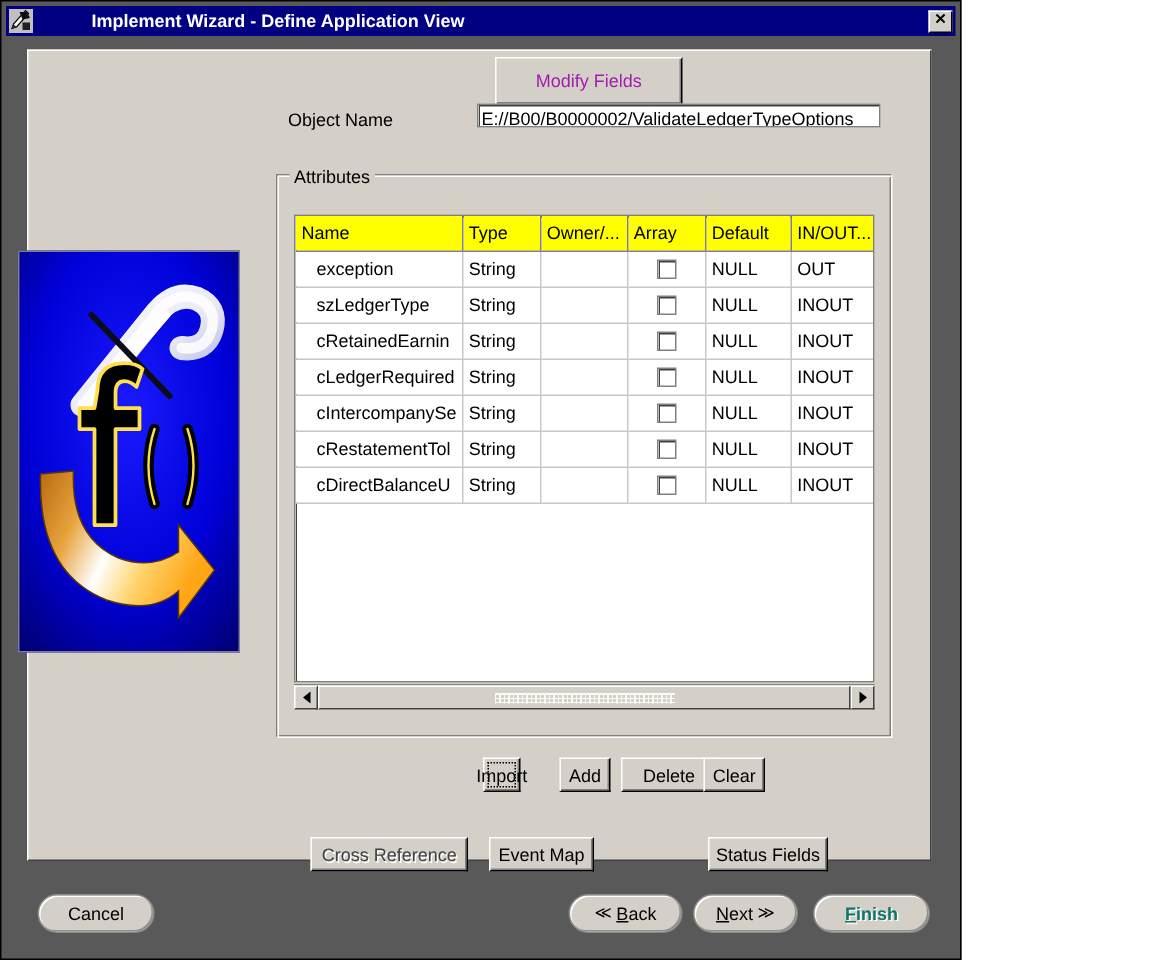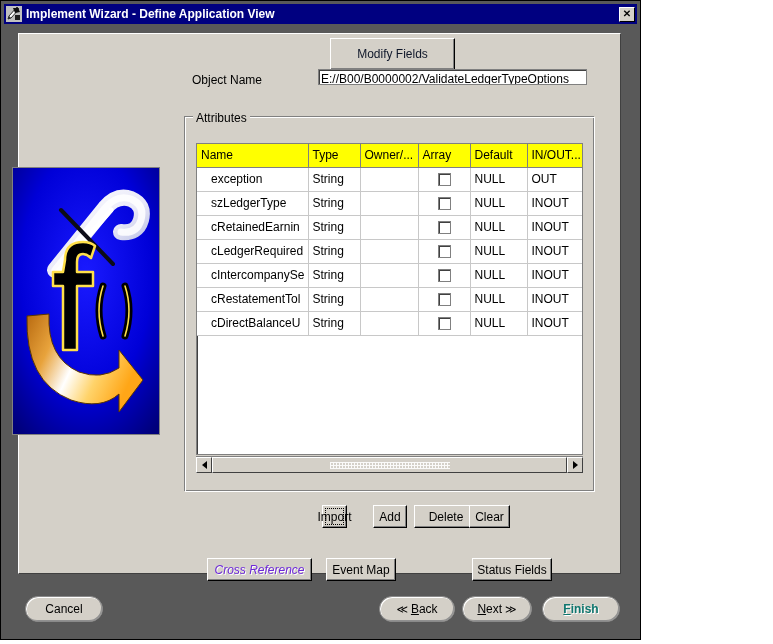--- a/index.html
+++ b/index.html
@@ -49,20 +49,21 @@
   }
   .title-icon svg { display:block; }
   .title-text {
     color: #ffffff;
     font-size: 12px;
     font-weight: bold;
     font-family: "Liberation Sans", sans-serif;
     letter-spacing: 0px;
     white-space: nowrap;
     flex: 1 1 auto;
+    margin-left: 35px;
   }
   .title-close {
     width: 16px; height: 15px;
     background: #d4d0c8;
     border-top: 1px solid #ffffff;
     border-left: 1px solid #ffffff;
     border-right: 1px solid #000000;
     border-bottom: 1px solid #000000;
     display: flex;
     align-items: center;
@@ -109,21 +110,21 @@
     left: 329px; top: 37px;
     width: 125px; height: 23px;
     background: #d4d0c8;
     border-top: 1px solid #ffffff;
     border-left: 1px solid #ffffff;
     border-right: 1px solid #000000;
     border-bottom: 1px solid #000000;
     box-shadow: inset -1px -1px 0 #808080;
     font-family: "Liberation Sans", sans-serif;
     font-size: 12px;
-    color: #0f172a;
+    color: #a21caf;
     display: flex;
     align-items: center;
     justify-content: center;
     box-sizing: border-box;
     cursor: default;
     padding: 15px;
   }
 
   .objname-label {
     position: absolute;
@@ -315,23 +316,22 @@
   .sqbtn.focused {
     box-shadow: inset -1px -1px 0 #808080;
   }
   .sqbtn.focused .focusring {
     position: absolute;
     left: 2px; top: 2px; right: 2px; bottom: 2px;
     border: 1px dotted #000000;
     pointer-events: none;
   }
   .sqbtn.disabled {
-    color: #6d28d9;
+    color: #404040;
     text-shadow: 1px 1px 0 #ffffff;
-    font-style: italic;
   }
 
   
   .navbtn {
     position: absolute;
     height: 26px;
     background: #d4d0c8;
     border-radius: 13px;
     border: 1px solid #8a8a8a;
     box-shadow: inset 1px 1px 0 #ffffff, inset -1px -1px 0 #909090;

